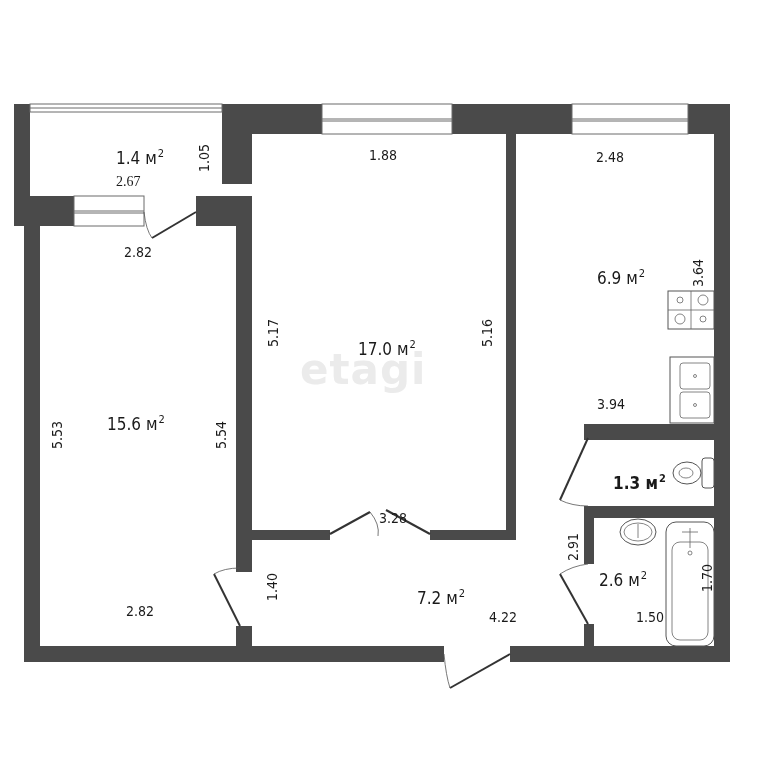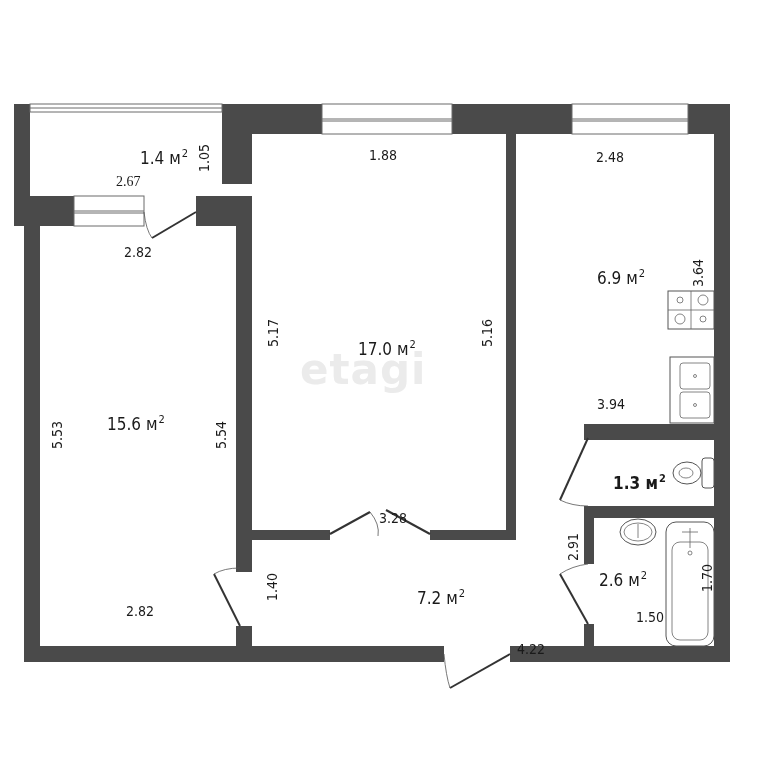--- a/index.html
+++ b/index.html
@@ -144,21 +144,21 @@
       <rect class="fixture-thin" x="672" y="542" width="36" height="98" rx="8"></rect>
       <line class="fixture-thin" x1="690" y1="528" x2="690" y2="548"></line>
       <line class="fixture-thin" x1="682" y1="532" x2="698" y2="532"></line>
       <circle class="fixture-thin" cx="690" cy="553" r="2"></circle>
     </g>
   </g>
 </svg>
 
 <div class="watermark">etagi</div>
 
-<div class="lbl area" style="left:116px; top:148px;margin-left:24px;"><span>1.4</span> <span>м</span><sup>2</sup></div>
+<div class="lbl area" style="left:116px; top:148px;"><span>1.4</span> <span>м</span><sup>2</sup></div>
 <div class="lbl dim" style="left:116px; top:175px;font-family:Liberation Serif, serif;">2.67</div>
 <div class="lbl dim vert" style="left:197px; top:172px;">1.05</div>
 <div class="lbl dim" style="left:124px; top:245px;">2.82</div>
 
 <div class="lbl area" style="left:107px; top:414px;"><span>15.6</span> <span>м</span><sup>2</sup></div>
 <div class="lbl dim vert" style="left:50px; top:449px;">5.53</div>
 <div class="lbl dim vert" style="left:214px; top:449px;">5.54</div>
 <div class="lbl dim" style="left:126px; top:604px;">2.82</div>
 
 <div class="lbl area" style="left:358px; top:339px;"><span>17.0</span> <span>м</span><sup>2</sup></div>
@@ -172,15 +172,15 @@
 <div class="lbl dim vert" style="left:691px; top:287px;">3.64</div>
 <div class="lbl dim" style="left:597px; top:397px;">3.94</div>
 
 <div class="lbl area" style="left:613px; top:473px;font-weight:bold;"><span>1.3</span> <span>м</span><sup>2</sup></div>
 
 <div class="lbl area" style="left:599px; top:570px;"><span>2.6</span> <span>м</span><sup>2</sup></div>
 <div class="lbl dim" style="left:636px; top:610px;">1.50</div>
 <div class="lbl dim vert" style="left:700px; top:592px;">1.70</div>
 
 <div class="lbl area" style="left:417px; top:588px;"><span>7.2</span> <span>м</span><sup>2</sup></div>
-<div class="lbl dim" style="left:517px; top:610px;margin-top:32px;">4.22</div>
+<div class="lbl dim" style="left:489px; top:610px;">4.22</div>
 <div class="lbl dim vert" style="left:265px; top:601px;">1.40</div>
 <div class="lbl dim vert" style="left:566px; top:561px;">2.91</div>
 
 </body></html>

